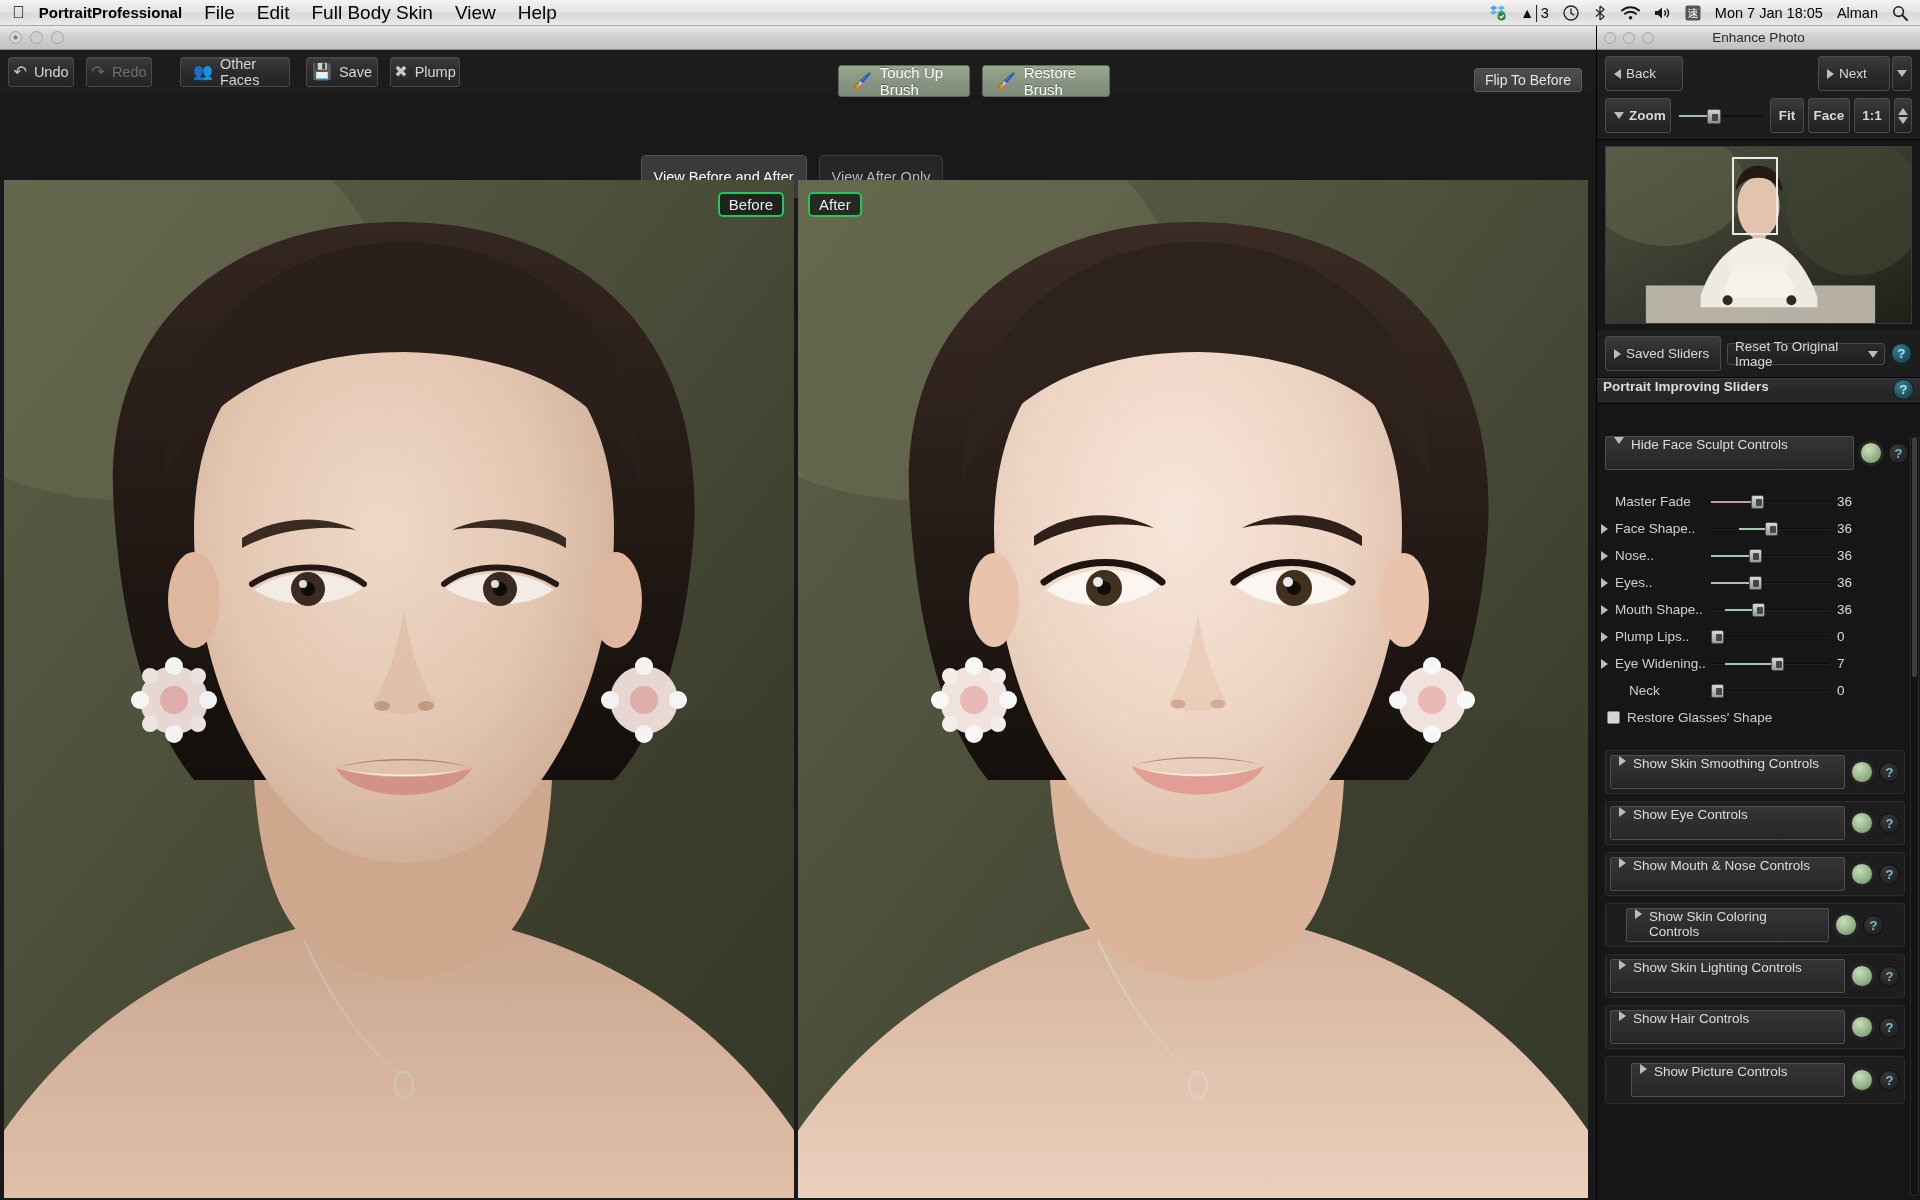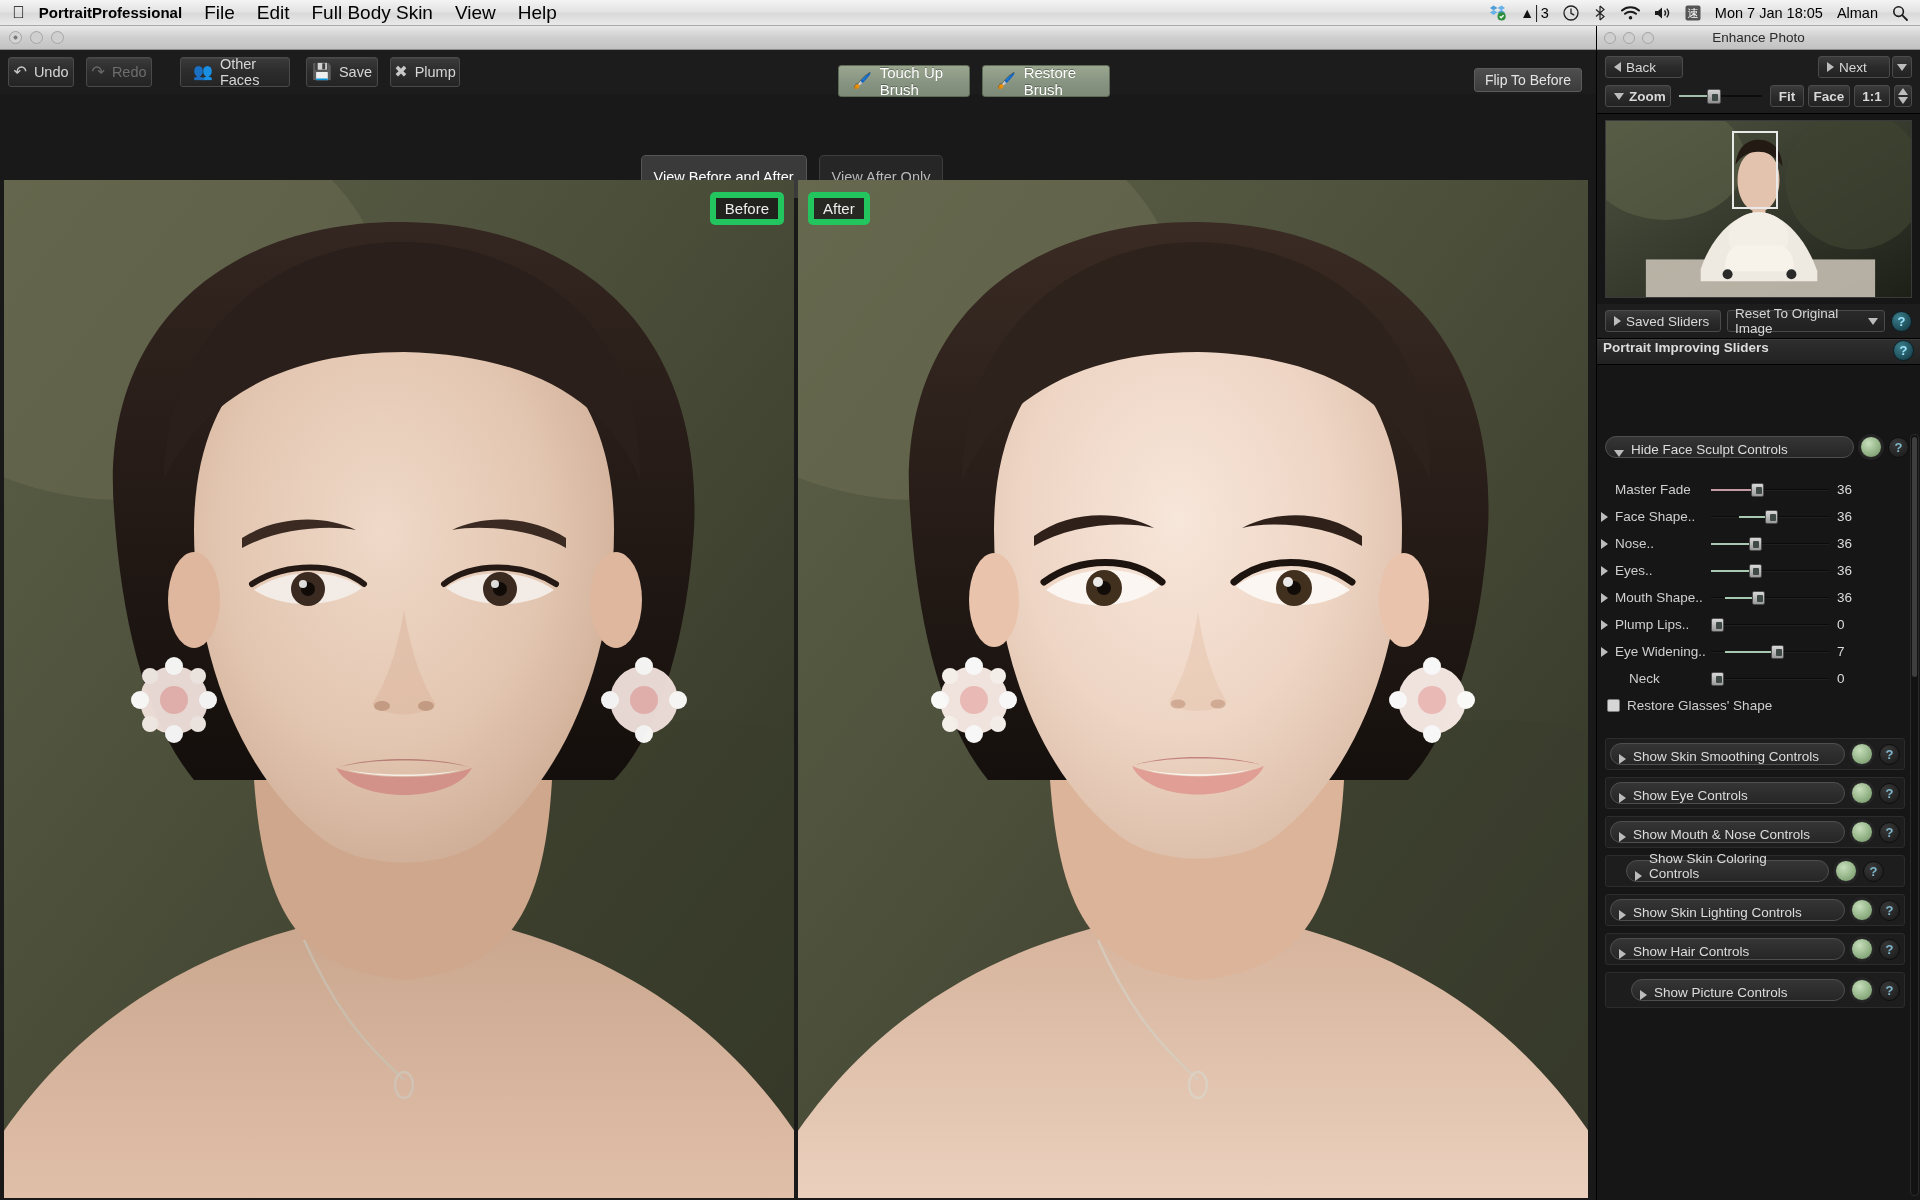--- a/index.html
+++ b/index.html
@@ -92,21 +92,21 @@
 
   
   .viewer {
     position: absolute; top: 130px; left: 4px;
     width: 1584px; height: 1018px;
     display: flex; gap: 4px;
   }
   .pane { position: relative; overflow: hidden; flex: 1 1 0; }
   .pane .badge {
     position: absolute; top: 12px; z-index: 6;
-    background: rgba(22,22,22,.78); border: 6px solid #22c55e; border-radius: 5px;
+    background: rgba(22,22,22,.78); border: 2px solid #22c55e; border-radius: 5px;
     color: #ededed; font-size: 15px; padding: 2px 9px;
   }
   .pane.before .badge { right: 10px; }
   .pane.after .badge { left: 10px; }
 
   
   .portrait { position: absolute; inset: 0; }
 
   
   .rpanel {
@@ -124,21 +124,21 @@
   .rp-title .traffic { gap: 7px; margin-left: 7px; }
   .rp-title .tl { width: 12px; height: 12px; }
   .rp-title .lbl { position: absolute; left: 0; right: 0; text-align: center; }
 
   .rp-sec { background: #1d1d1d; border-bottom: 1px solid #000; padding: 6px 8px; }
   .rowflex { display: flex; align-items: center; }
 
   .pbtn {
     background: linear-gradient(to bottom, #3b3b3b, #2b2b2b 50%, #222);
     border: 1px solid #4b4b4b; border-radius: 3px;
-    color: #d8d8d8; font-size: 13.5px; height: 22px;
+    color: #d8d8d8; font-size: 13.5px; height: 35px;
     display: flex; align-items: center; padding: 0 8px; gap: 5px;
   }
   .tri { width: 0; height: 0; border-style: solid; }
   .tri-l { border-width: 5px 7px 5px 0; border-color: transparent #bcbcbc transparent transparent; }
   .tri-r { border-width: 5px 0 5px 7px; border-color: transparent transparent transparent #bcbcbc; }
   .tri-d { border-width: 7px 5px 0 5px; border-color: #bcbcbc transparent transparent transparent; }
   .tri-u { border-width: 0 5px 7px 5px; border-color: transparent transparent #bcbcbc transparent; }
 
   .zoomslider { flex: 1; height: 22px; position: relative; margin: 0 8px; }
   .zs-track { position: absolute; top: 10px; left: 0; right: 0; height: 2px; background: #0d0d0d; }
@@ -174,23 +174,23 @@
     border-top: 1px solid #3c3c3c; border-bottom: 1px solid #000;
     height: 26px; display: flex; align-items: flex-start; padding: 0 6px;
     color: #dcdcdc; font-size: 13.5px; font-weight: bold;
   }
   .sliderpane { position: absolute; top: 404px; left: 0; width: 324px; bottom: 0;
                 background: #161616; overflow: hidden; }
   .inner { position: absolute; top: 0; left: 4px; right: 12px; bottom: 0; }
 
   .ctlrow { display: flex; align-items: center; gap: 6px; margin: 6px 0 6px 4px; }
   .ctlbtn {
-    flex: 1; height: 22px; background: linear-gradient(to bottom, #353535, #262626);
-    border: 1px solid #4e4e4e; border-radius: 11px;
-    display: flex; align-items: flex-end; gap: 7px; padding: 0 8px;
+    flex: 1; height: 34px; background: linear-gradient(to bottom, #353535, #262626);
+    border: 1px solid #4e4e4e; border-radius: 2px;
+    display: flex; align-items: flex-start; gap: 7px; padding: 0 8px;
     color: #dcdcdc; font-size: 13.5px;
   }
   .led {
     width: 22px; height: 22px; border-radius: 50%;
     background: radial-gradient(circle at 38% 32%, #c7debb, #90b184 60%, #6d8a62);
     border: 1px solid #2c2c2c;
     box-shadow: 0 0 0 2px #242424, 0 0 3px rgba(0,0,0,.9);
     flex: none;
   }
   .helpsm {

